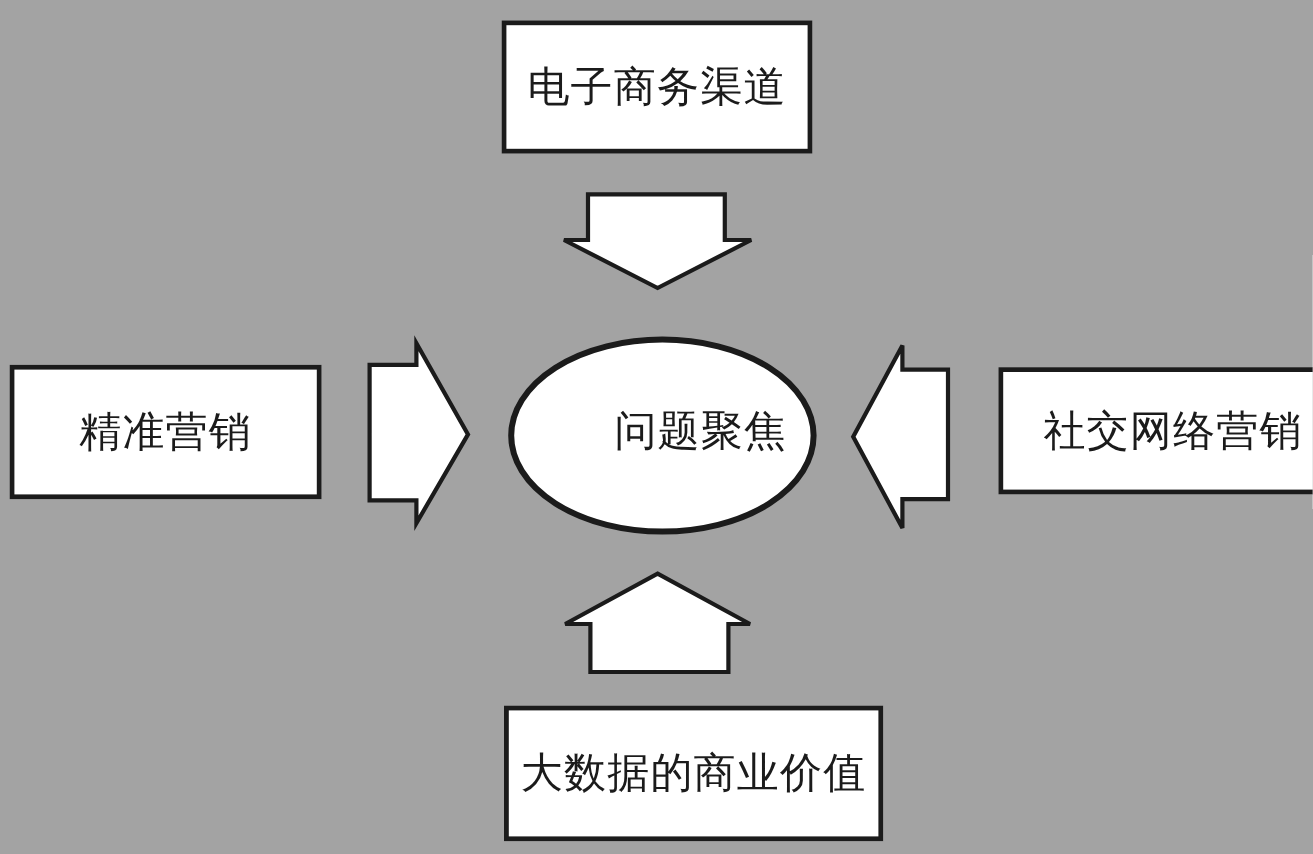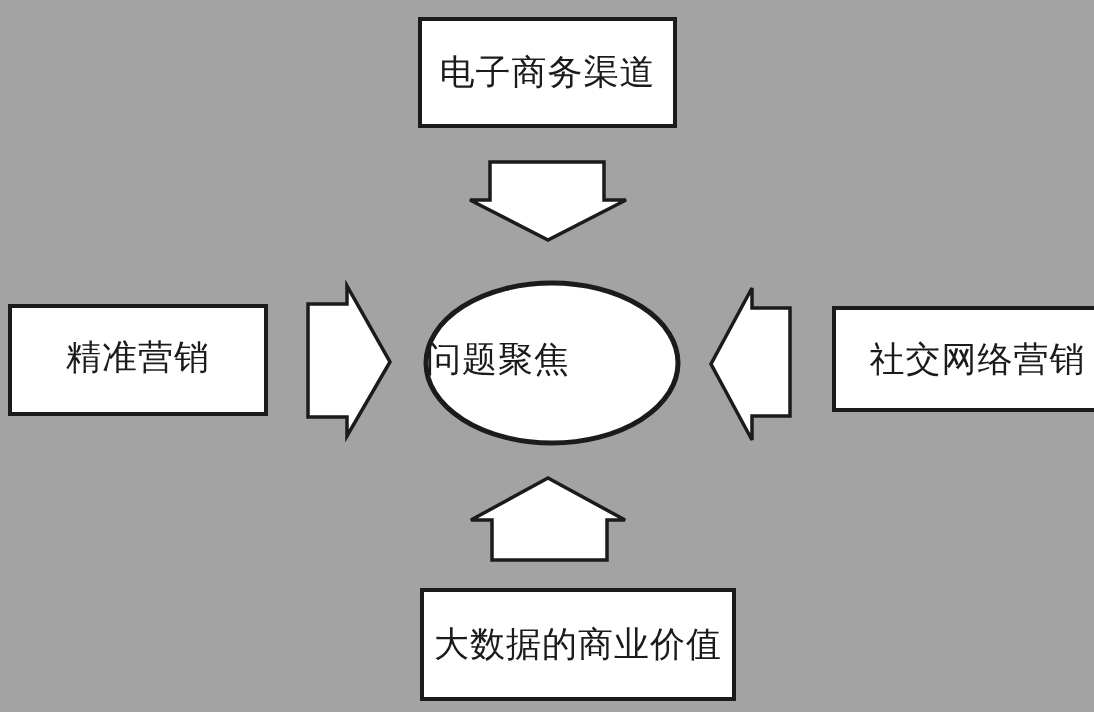--- a/index.html
+++ b/index.html
@@ -32,32 +32,32 @@
     justify-content: center;
     box-sizing: border-box;
   }
   .node-label, .ellipse-label {
     font-size: 35px;
     letter-spacing: 1px;
     white-space: nowrap;
     line-height: 1;
   }
   .node-top    { left: 418px; top: 17px;  width: 259px; height: 111px; }
-  .node-left   { left: 8px;   top: 304px; width: 260px; height: 112px; font-family: Liberation Mono, monospace; }
+  .node-left   { left: 8px;   top: 304px; width: 260px; height: 112px; }
   .node-right  { left: 832px; top: 306px; width: 291px; height: 106px; }
   .node-bottom { left: 420px; top: 588px; width: 316px; height: 113px; }
   .center-label-wrap {
     position: absolute;
-    left: 426px;
+    left: 404px;
     top: 283px;
     width: 252px;
     height: 160px;
     display: flex;
     align-items: center;
-    justify-content: flex-start;
+    justify-content: flex-end;
     transform: translateY(-4px);
     pointer-events: none;
   }
   .arrow-poly {
     fill: #ffffff;
     stroke: #1b1b1b;
     stroke-width: 3.5;
     stroke-linejoin: miter;
   }
   .focus-ellipse {

